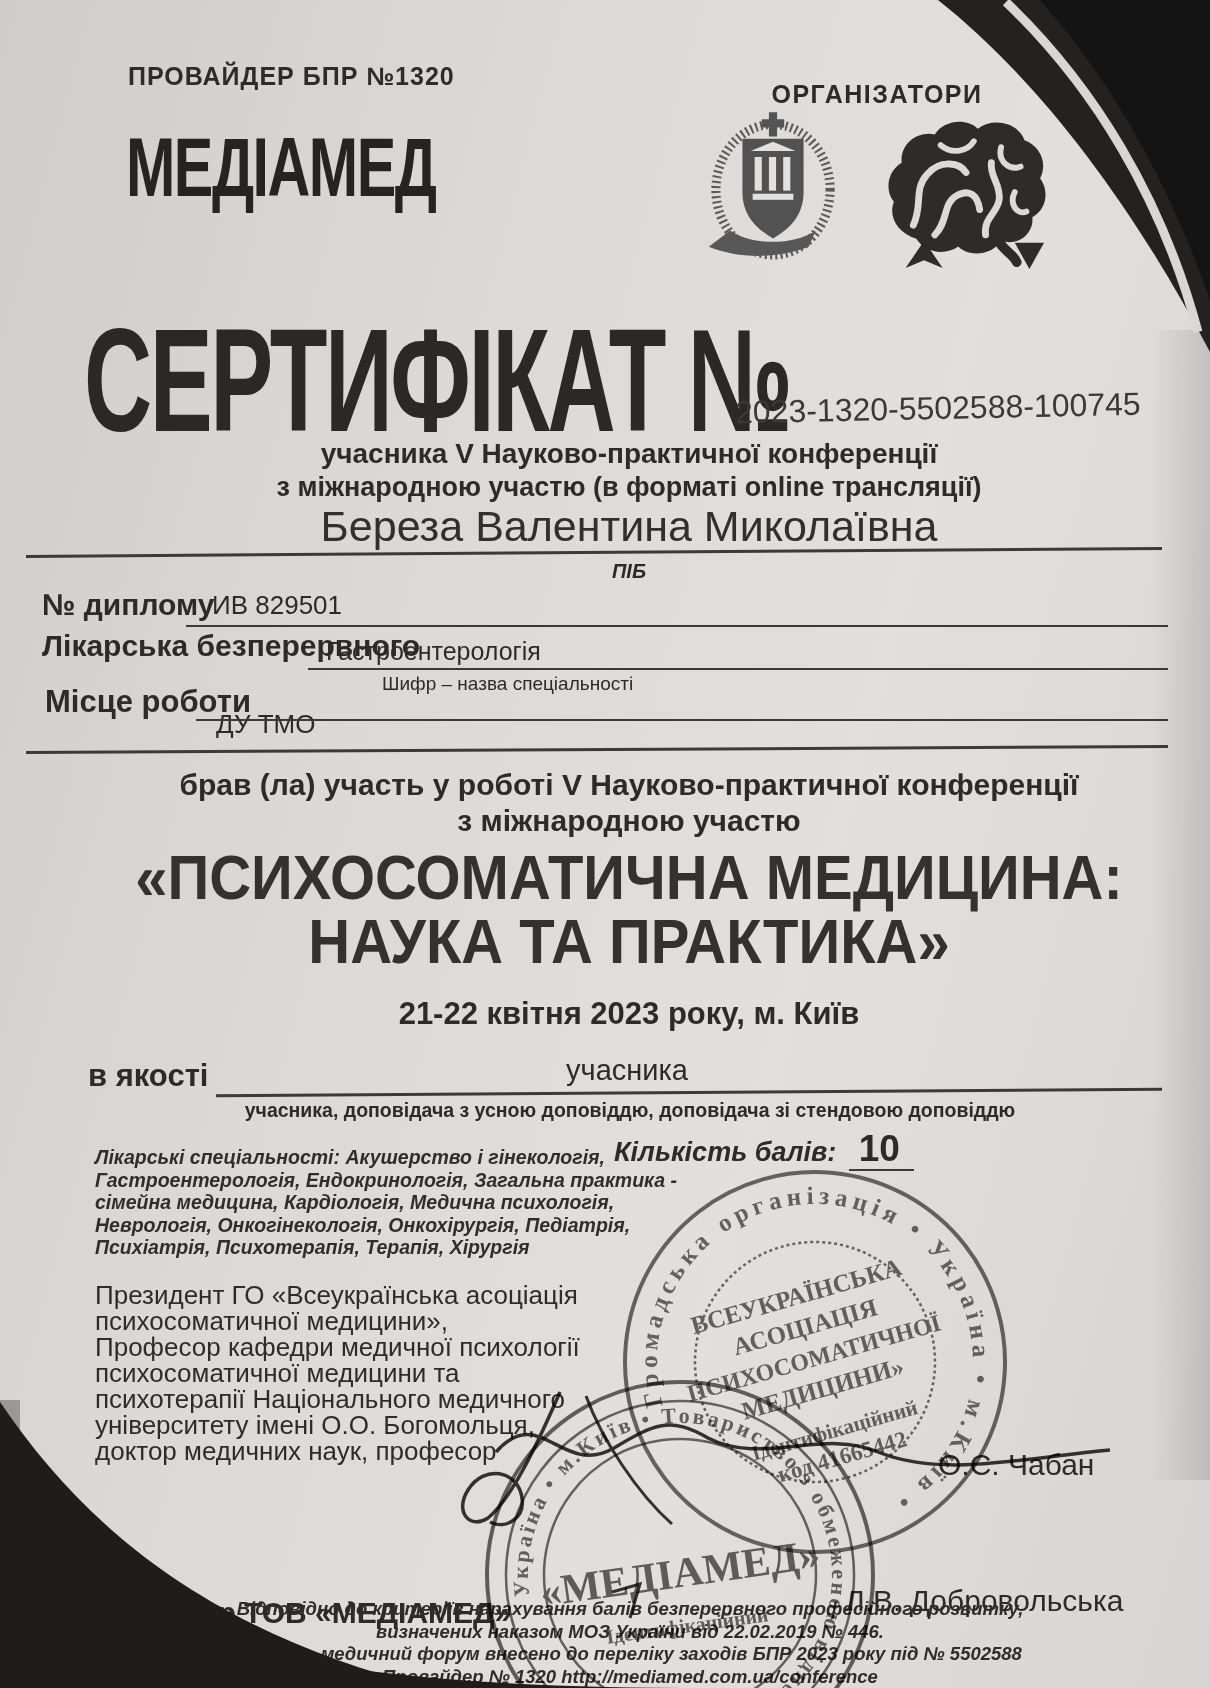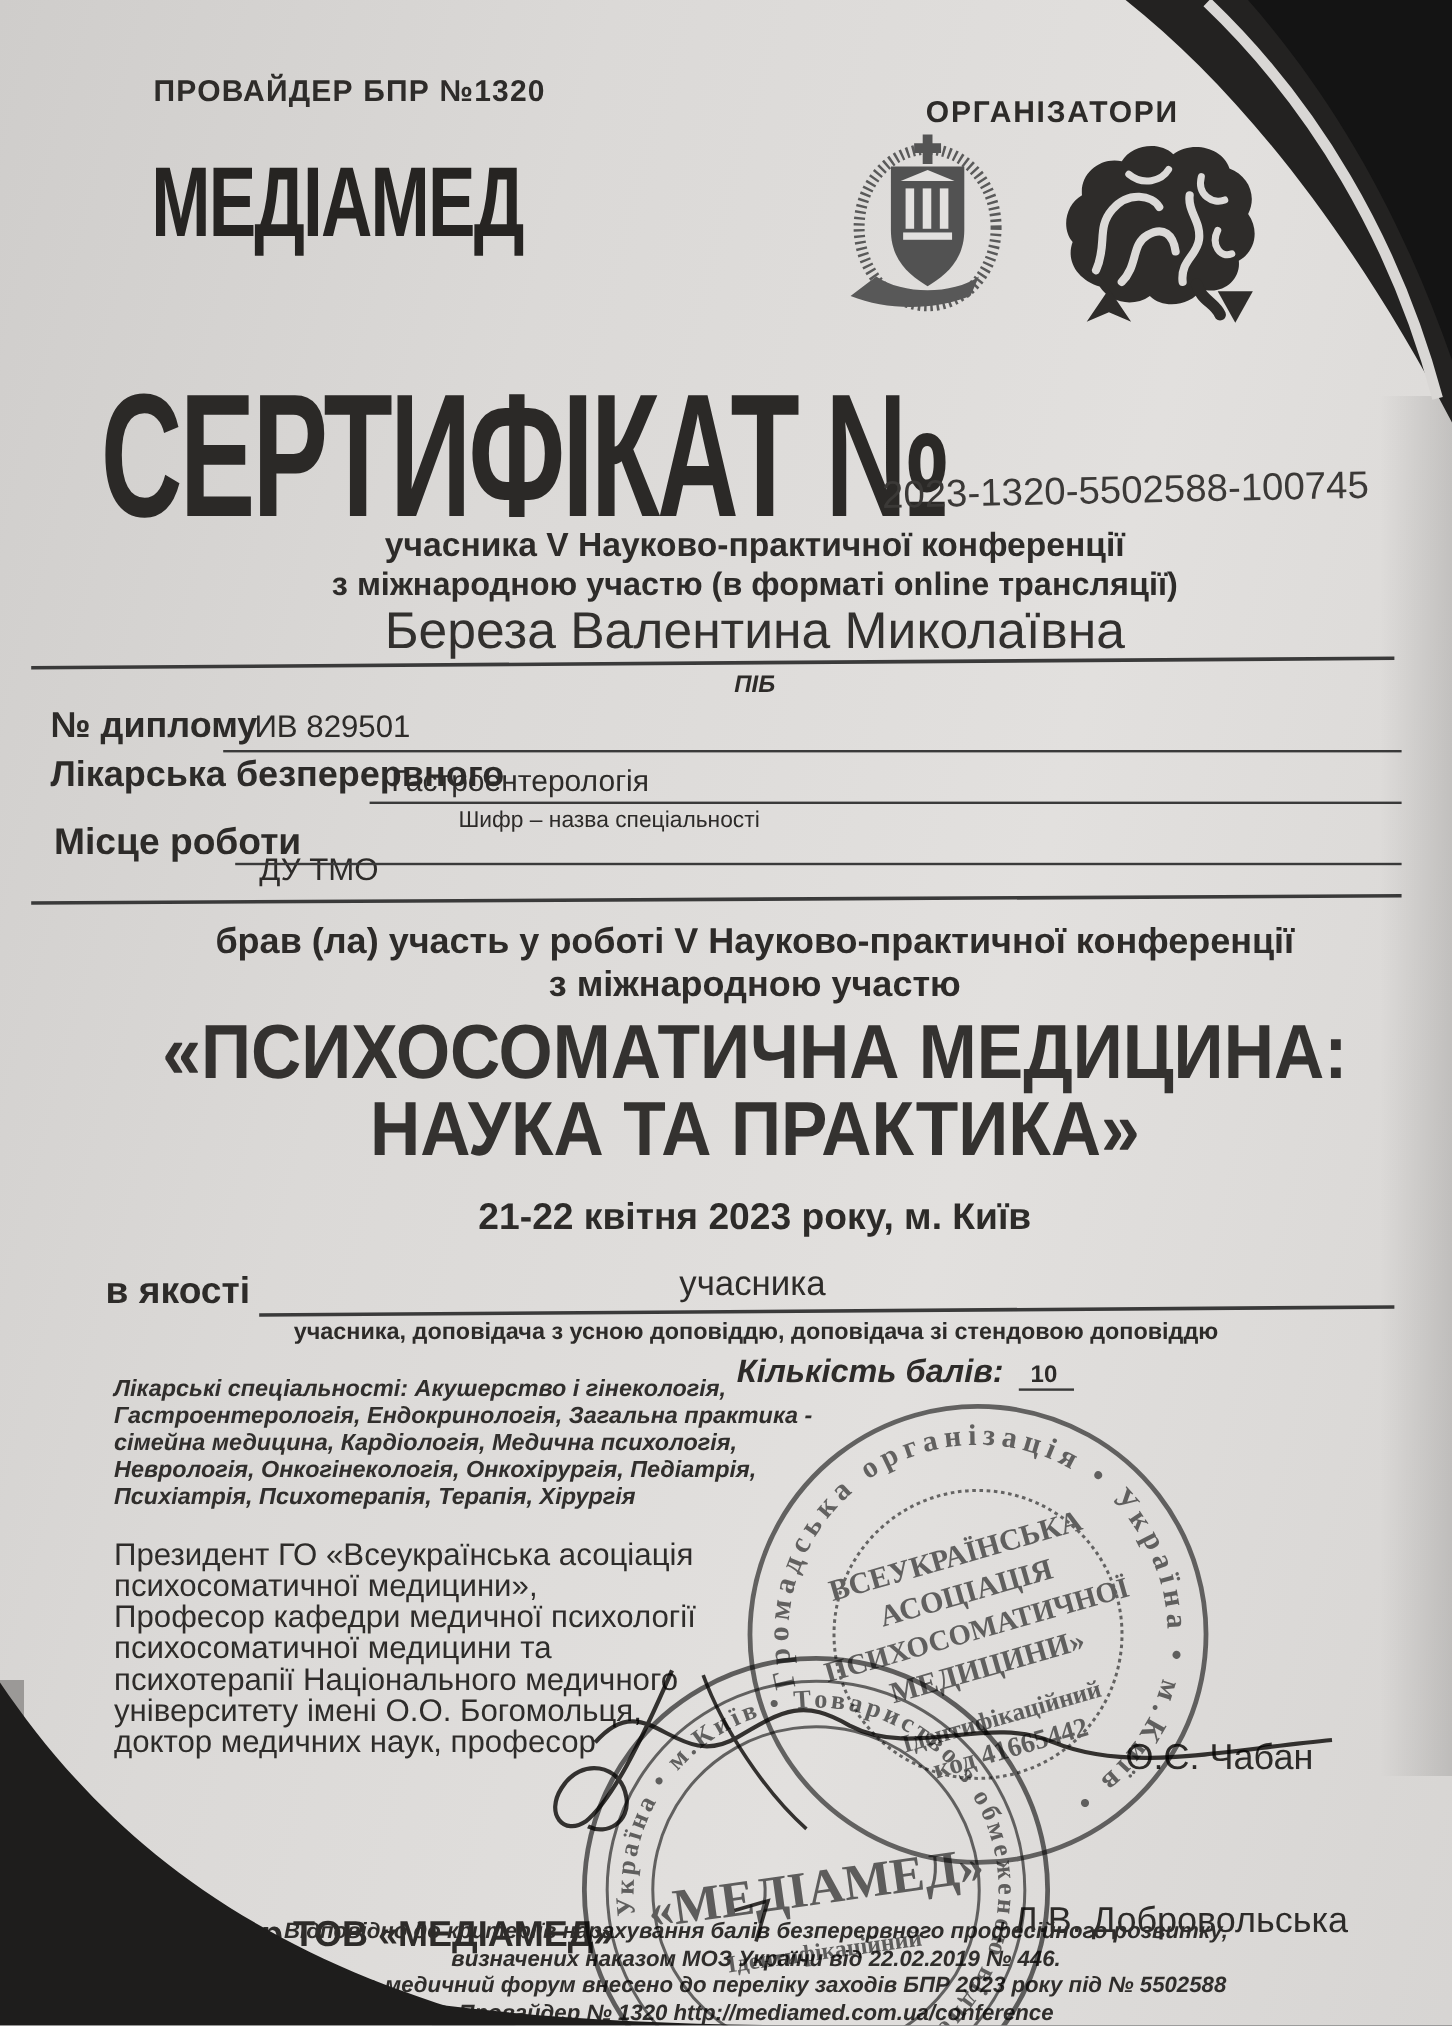--- a/index.html
+++ b/index.html
@@ -87,21 +87,21 @@
   <div class="t" style="left:100px;width:1060px;text-align:center;top:1099px;font-size:19.5px;font-weight:700;">учасника, доповідача з усною доповіддю, доповідача зі стендовою доповіддю</div>
 
   <div class="t it pre" style="left:95px;top:1146px;font-size:19.5px;font-weight:700;line-height:1.16;color:#302e2c;white-space:pre-line;">Лікарські спеціальності: Акушерство і гінекологія,
 Гастроентерологія, Ендокринологія, Загальна практика -
 сімейна медицина, Кардіологія, Медична психологія,
 Неврологія, Онкогінекологія, Онкохірургія, Педіатрія,
 Психіатрія, Психотерапія, Терапія, Хірургія</div>
 
   <div class="t" style="left:614px;top:1128px;">
     <span class="it" style="font-size:27px;font-weight:700;">Кількість балів:</span>
-    <span style="font-size:20px;font-weight:600;border-bottom:2.5px solid #3a3a3a;padding:0 14px 0 10px;margin-left:8px;">10</span>
+    <span style="font-size:37px;font-weight:600;border-bottom:2.5px solid #3a3a3a;padding:0 14px 0 10px;margin-left:8px;">10</span>
   </div>
 
   <div class="t pre" style="left:95px;top:1282px;font-size:26px;font-weight:500;line-height:26px;color:#2e2c2a;white-space:pre-line;">Президент ГО «Всеукраїнська асоціація
 психосоматичної медицини»,
 Професор кафедри медичної психології
 психосоматичної медицини та
 психотерапії Національного медичного
 університету імені О.О. Богомольця,
 доктор медичних наук, професор</div>
   <div class="t" style="left:938px;top:1448px;font-size:30px;font-weight:500;">О.С. Чабан</div>

